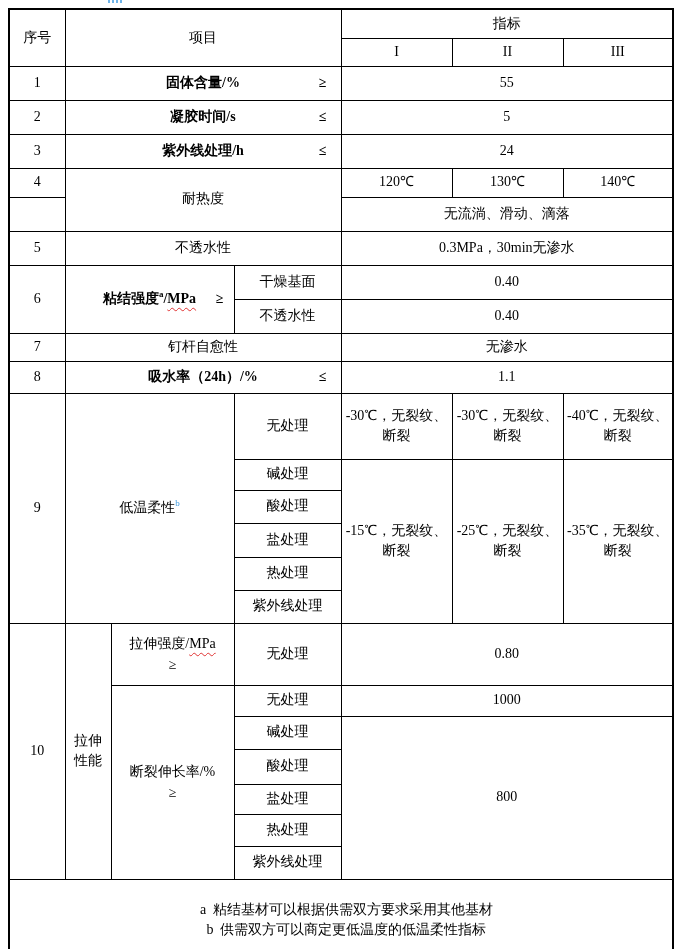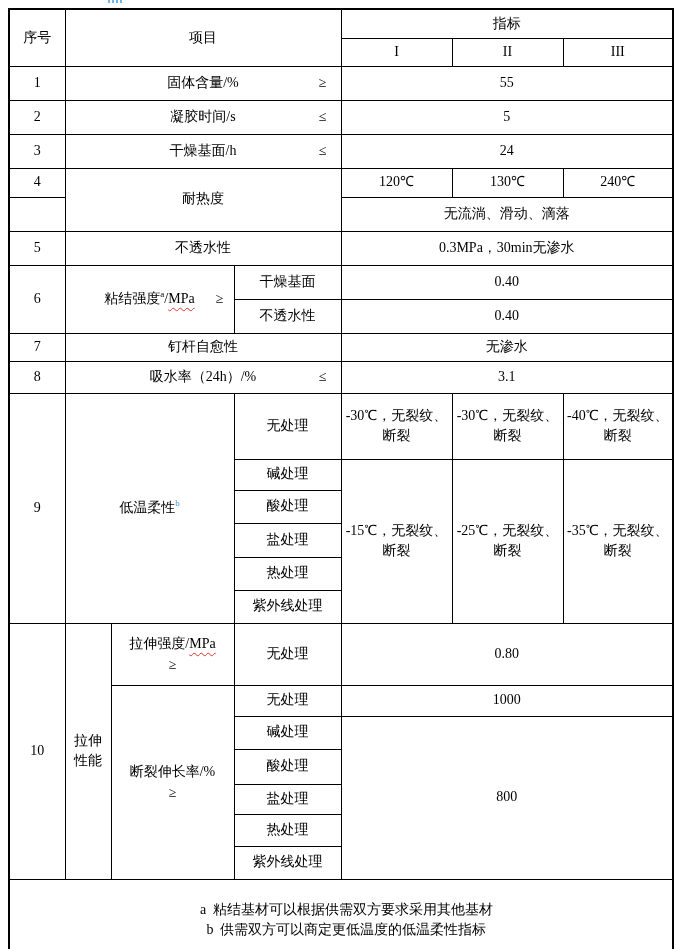--- a/index.html
+++ b/index.html
@@ -13,21 +13,21 @@
   }
   .wrap { position: absolute; left: 8px; top: 8px; }
   table.spec {
     border-collapse: collapse; table-layout: fixed; width: 664px;
     border: 2px solid #000;
   }
   table.spec td {
     border: 1px solid #000; text-align: center; vertical-align: middle;
     font-size: 14px; line-height: 1.45; padding: 0 2px; overflow: hidden;
   }
-  td.item-cell { position: relative; }
+  td.item-cell { position: relative; font-weight: bold; }
   .sym {
     position: absolute; right: 14px; top: 50%; transform: translateY(-50%);
     font-size: 14px;
   }
   td.val-cell { padding: 0; line-height: 1.6; }
   .sup { font-size: 9px; vertical-align: super; line-height: 0; }
   .sup-b { color: #3f9be0; }
   .wavy {
     text-decoration-line: underline; text-decoration-style: wavy;
     text-decoration-color: #e03333; text-decoration-thickness: 1px;
@@ -84,32 +84,32 @@
     <td colspan="3" class="item-cell">
       <span>凝胶时间/s</span>
       <span class="sym">≤</span>
     </td>
     <td colspan="3">5</td>
   </tr>
 
   <tr style="height:34px">
     <td>3</td>
     <td colspan="3" class="item-cell">
-      <span>干燥基面/h</span>
+      <span>紫外线处理/h</span>
       <span class="sym">≤</span>
     </td>
     <td colspan="3">24</td>
   </tr>
 
   <tr style="height:29px">
     <td>4</td>
     <td rowspan="2" colspan="3">耐热度</td>
     <td>120℃</td>
     <td>130℃</td>
-    <td>240℃</td>
+    <td>140℃</td>
   </tr>
   <tr style="height:34px">
     <td></td>
     <td colspan="3">无流淌、滑动、滴落</td>
   </tr>
 
   <tr style="height:34px">
     <td>5</td>
     <td colspan="3">不透水性</td>
     <td colspan="3">0.3MPa，30min无渗水</td>
@@ -134,21 +134,21 @@
     <td colspan="3">钉杆自愈性</td>
     <td colspan="3">无渗水</td>
   </tr>
 
   <tr style="height:32px">
     <td>8</td>
     <td colspan="3" class="item-cell">
       <span>吸水率（24h）/%</span>
       <span class="sym">≤</span>
     </td>
-    <td colspan="3">3.1</td>
+    <td colspan="3">1.1</td>
   </tr>
 
   <tr style="height:66px">
     <td rowspan="6">9</td>
     <td rowspan="6" colspan="2">
       <span>低温柔性</span><span class="sup sup-b">b</span>
     </td>
     <td>无处理</td>
     <td class="val-cell">-30℃，无裂纹、断裂</td>
     <td class="val-cell">-30℃，无裂纹、断裂</td>

